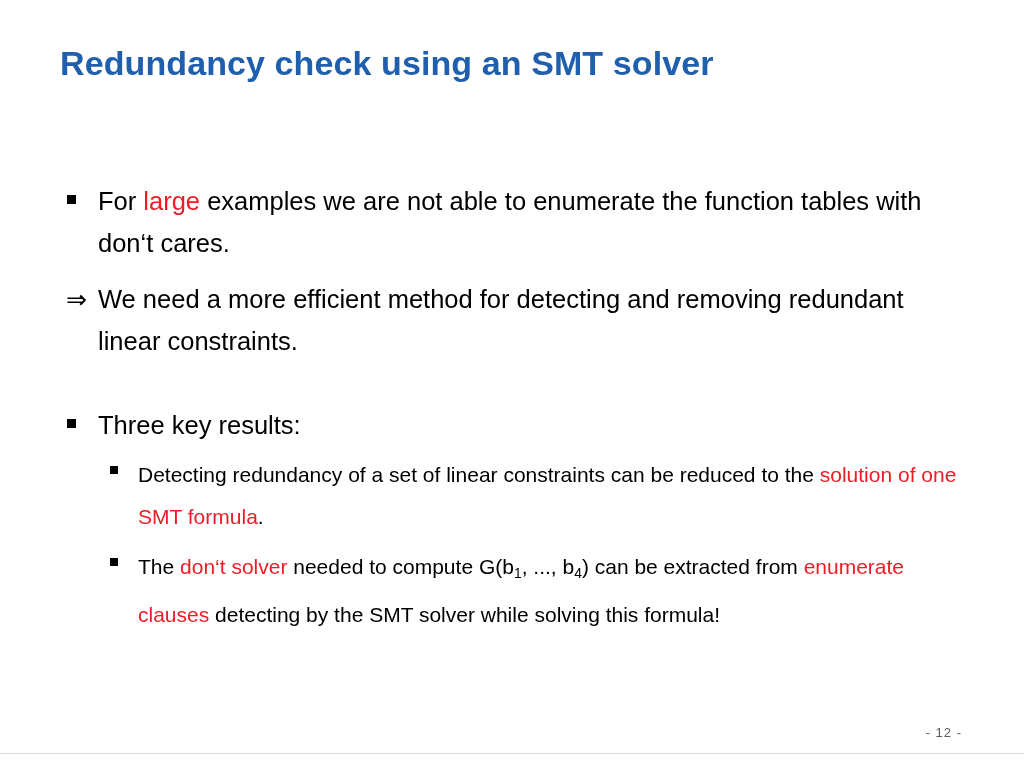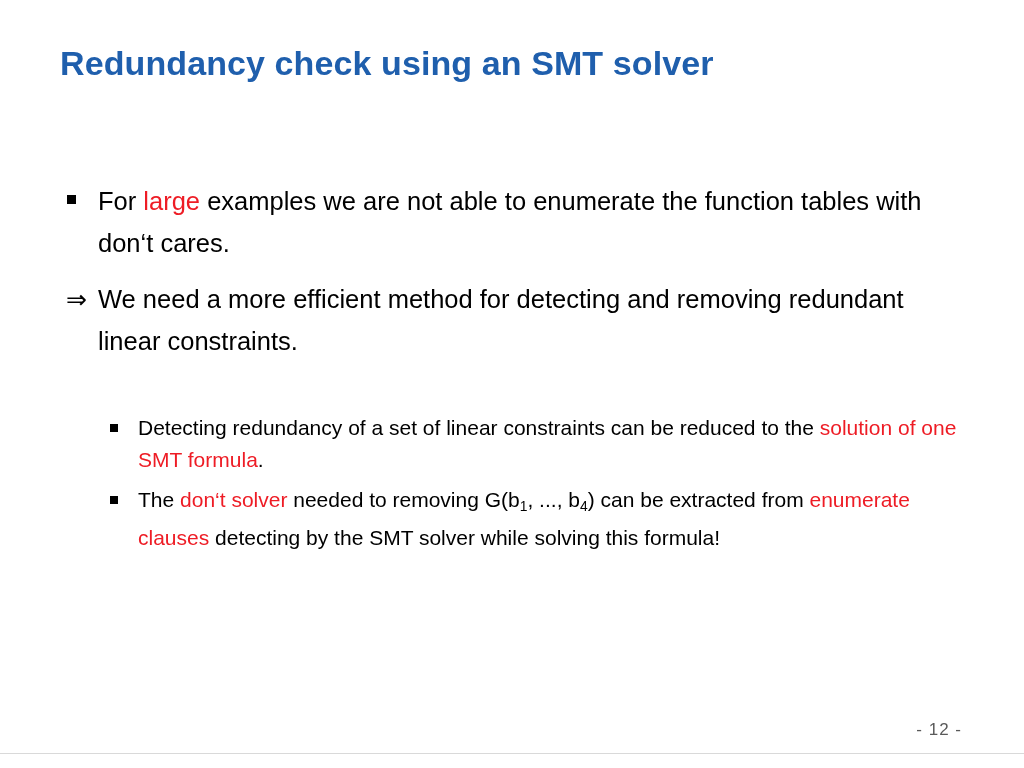--- a/index.html
+++ b/index.html
@@ -64,41 +64,41 @@
     top: 0px;
     font-size: 25px;
   }
   .gap-sm { height: 14px; }
   .gap-md { height: 42px; }
   
   .l2 {
     position: relative;
     padding-left: 78px;
     font-size: 21px;
-    line-height: 32px;
+    line-height: 42px;
     margin-top: 8px;
   }
   .l2 .sq {
     position: absolute;
     left: 50px;
     top: 12px;
     width: 8px;
     height: 8px;
     background: #000000;
   }
   .red { color: #EE1C25; }
   sub {
     font-size: 0.66em;
     vertical-align: -0.28em;
   }
   .page-num {
     position: absolute;
     right: 62px;
     bottom: 28px;
-    font-size: 17px;
+    font-size: 13px;
     color: #5a5a5a;
     letter-spacing: 1px;
   }
   .footer-rule {
     position: absolute;
     left: 0;
     bottom: 14px;
     width: 1024px;
     height: 1px;
     background: #d9d9d9;
@@ -120,29 +120,33 @@
 
     <div class="gap-sm"></div>
 
     <div class="arrow-line">
       <span class="arrow">⇒</span>
       <span>We need a more efficient method for detecting and removing redundant linear constraints.</span>
     </div>
 
     <div class="gap-md"></div>
 
+    <div class="l1">
+      <span class="sq"></span>
+      <span>Three key results:</span>
+    </div>
 
     <div class="l2">
       <span class="sq"></span>
       <span>Detecting redundancy of a set of linear constraints can be reduced to the </span><span class="red">solution of one SMT formula</span><span>.</span>
     </div>
 
     <div class="l2">
       <span class="sq"></span>
-      <span>The </span><span class="red">don‘t solver</span><span> needed to removing G(b</span><sub>1</sub><span>, ..., b</span><sub>4</sub><span>) can be extracted from </span><span class="red">enumerate clauses</span><span> detecting by the SMT solver while solving this formula!</span>
+      <span>The </span><span class="red">don‘t solver</span><span> needed to compute G(b</span><sub>1</sub><span>, ..., b</span><sub>4</sub><span>) can be extracted from </span><span class="red">enumerate clauses</span><span> detecting by the SMT solver while solving this formula!</span>
     </div>
 
 
   </div>
 
   <div class="page-num">-  12  -</div>
   <div class="footer-rule"></div>
 
 </div>
 

